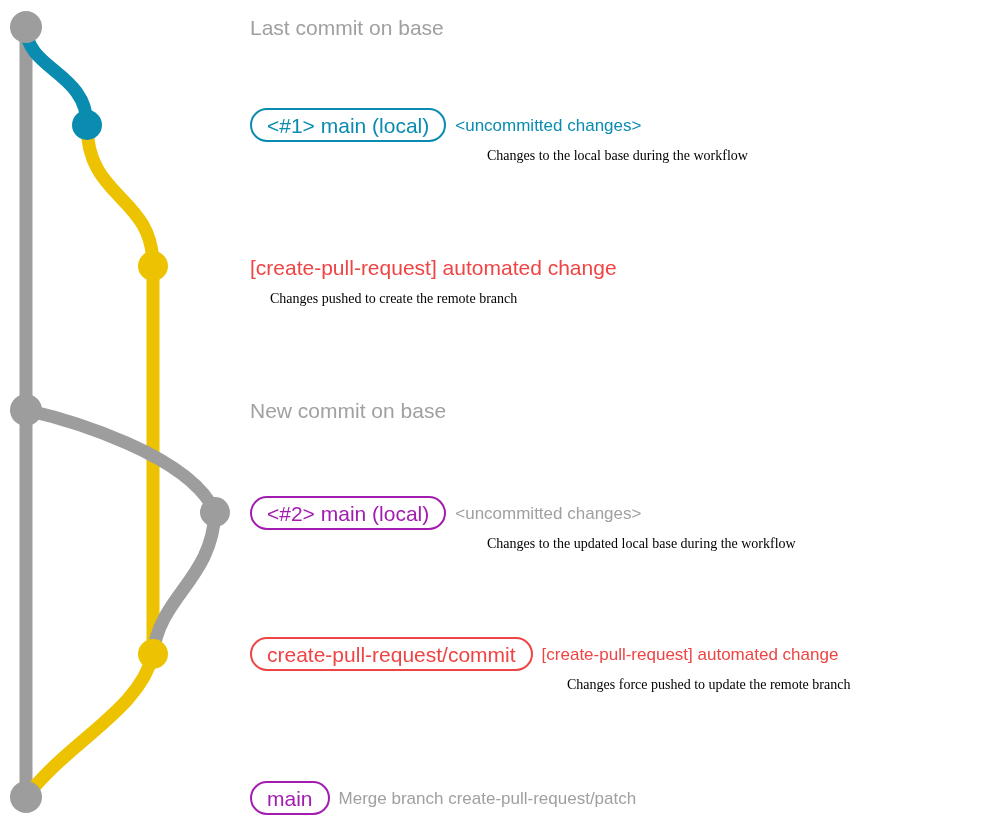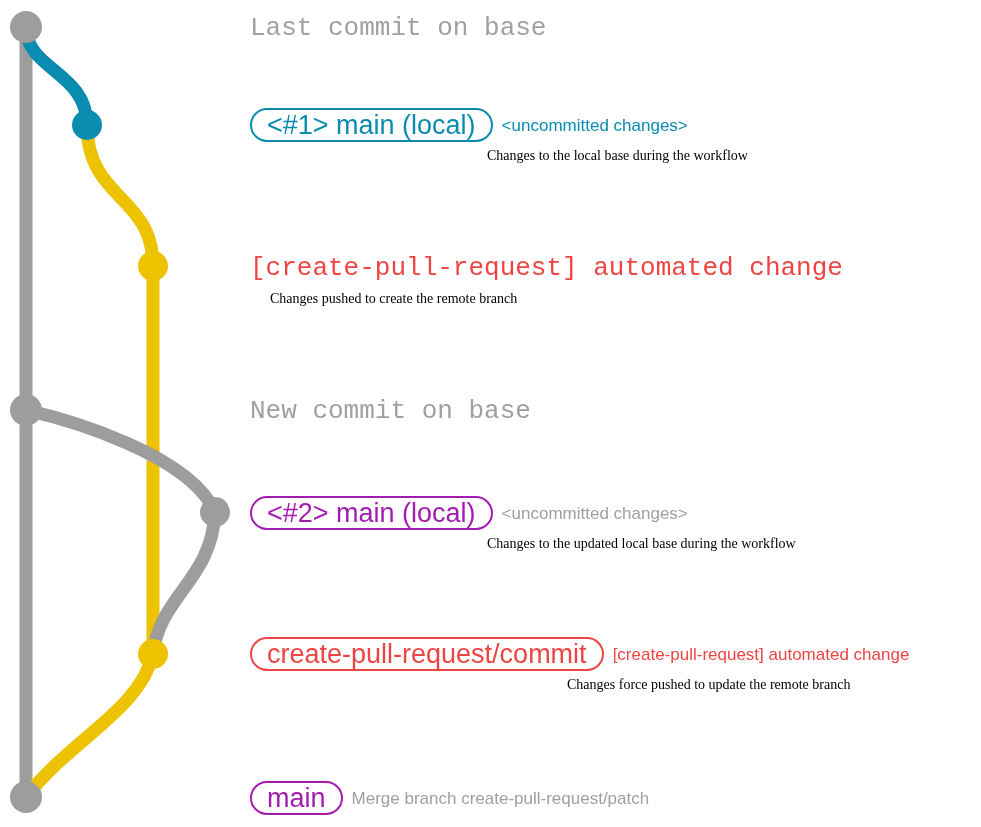--- a/index.html
+++ b/index.html
@@ -42,37 +42,36 @@
 
   .pill {
     display: inline-flex;
     align-items: center;
     justify-content: center;
     height: 34px;
     padding: 0 15px;
     border: 2px solid currentColor;
     border-radius: 18px;
     box-sizing: border-box;
-    font-size: 27px;
+    font-size: 21px;
     line-height: 1;
     white-space: nowrap;
     background: transparent;
   }
 
   .subject {
     font-size: 17px;
     line-height: 1;
     white-space: nowrap;
   }
 
   .plain-subject {
-    font-size: 26px;
+    font-size: 21px;
     line-height: 38px;
     white-space: nowrap;
-    font-family: Liberation Mono, monospace;
   }
 
   .note {
     font-family: "Liberation Serif", serif;
     font-size: 14px;
     color: #000000;
     white-space: nowrap;
     margin-top: 4px;
   }
 

